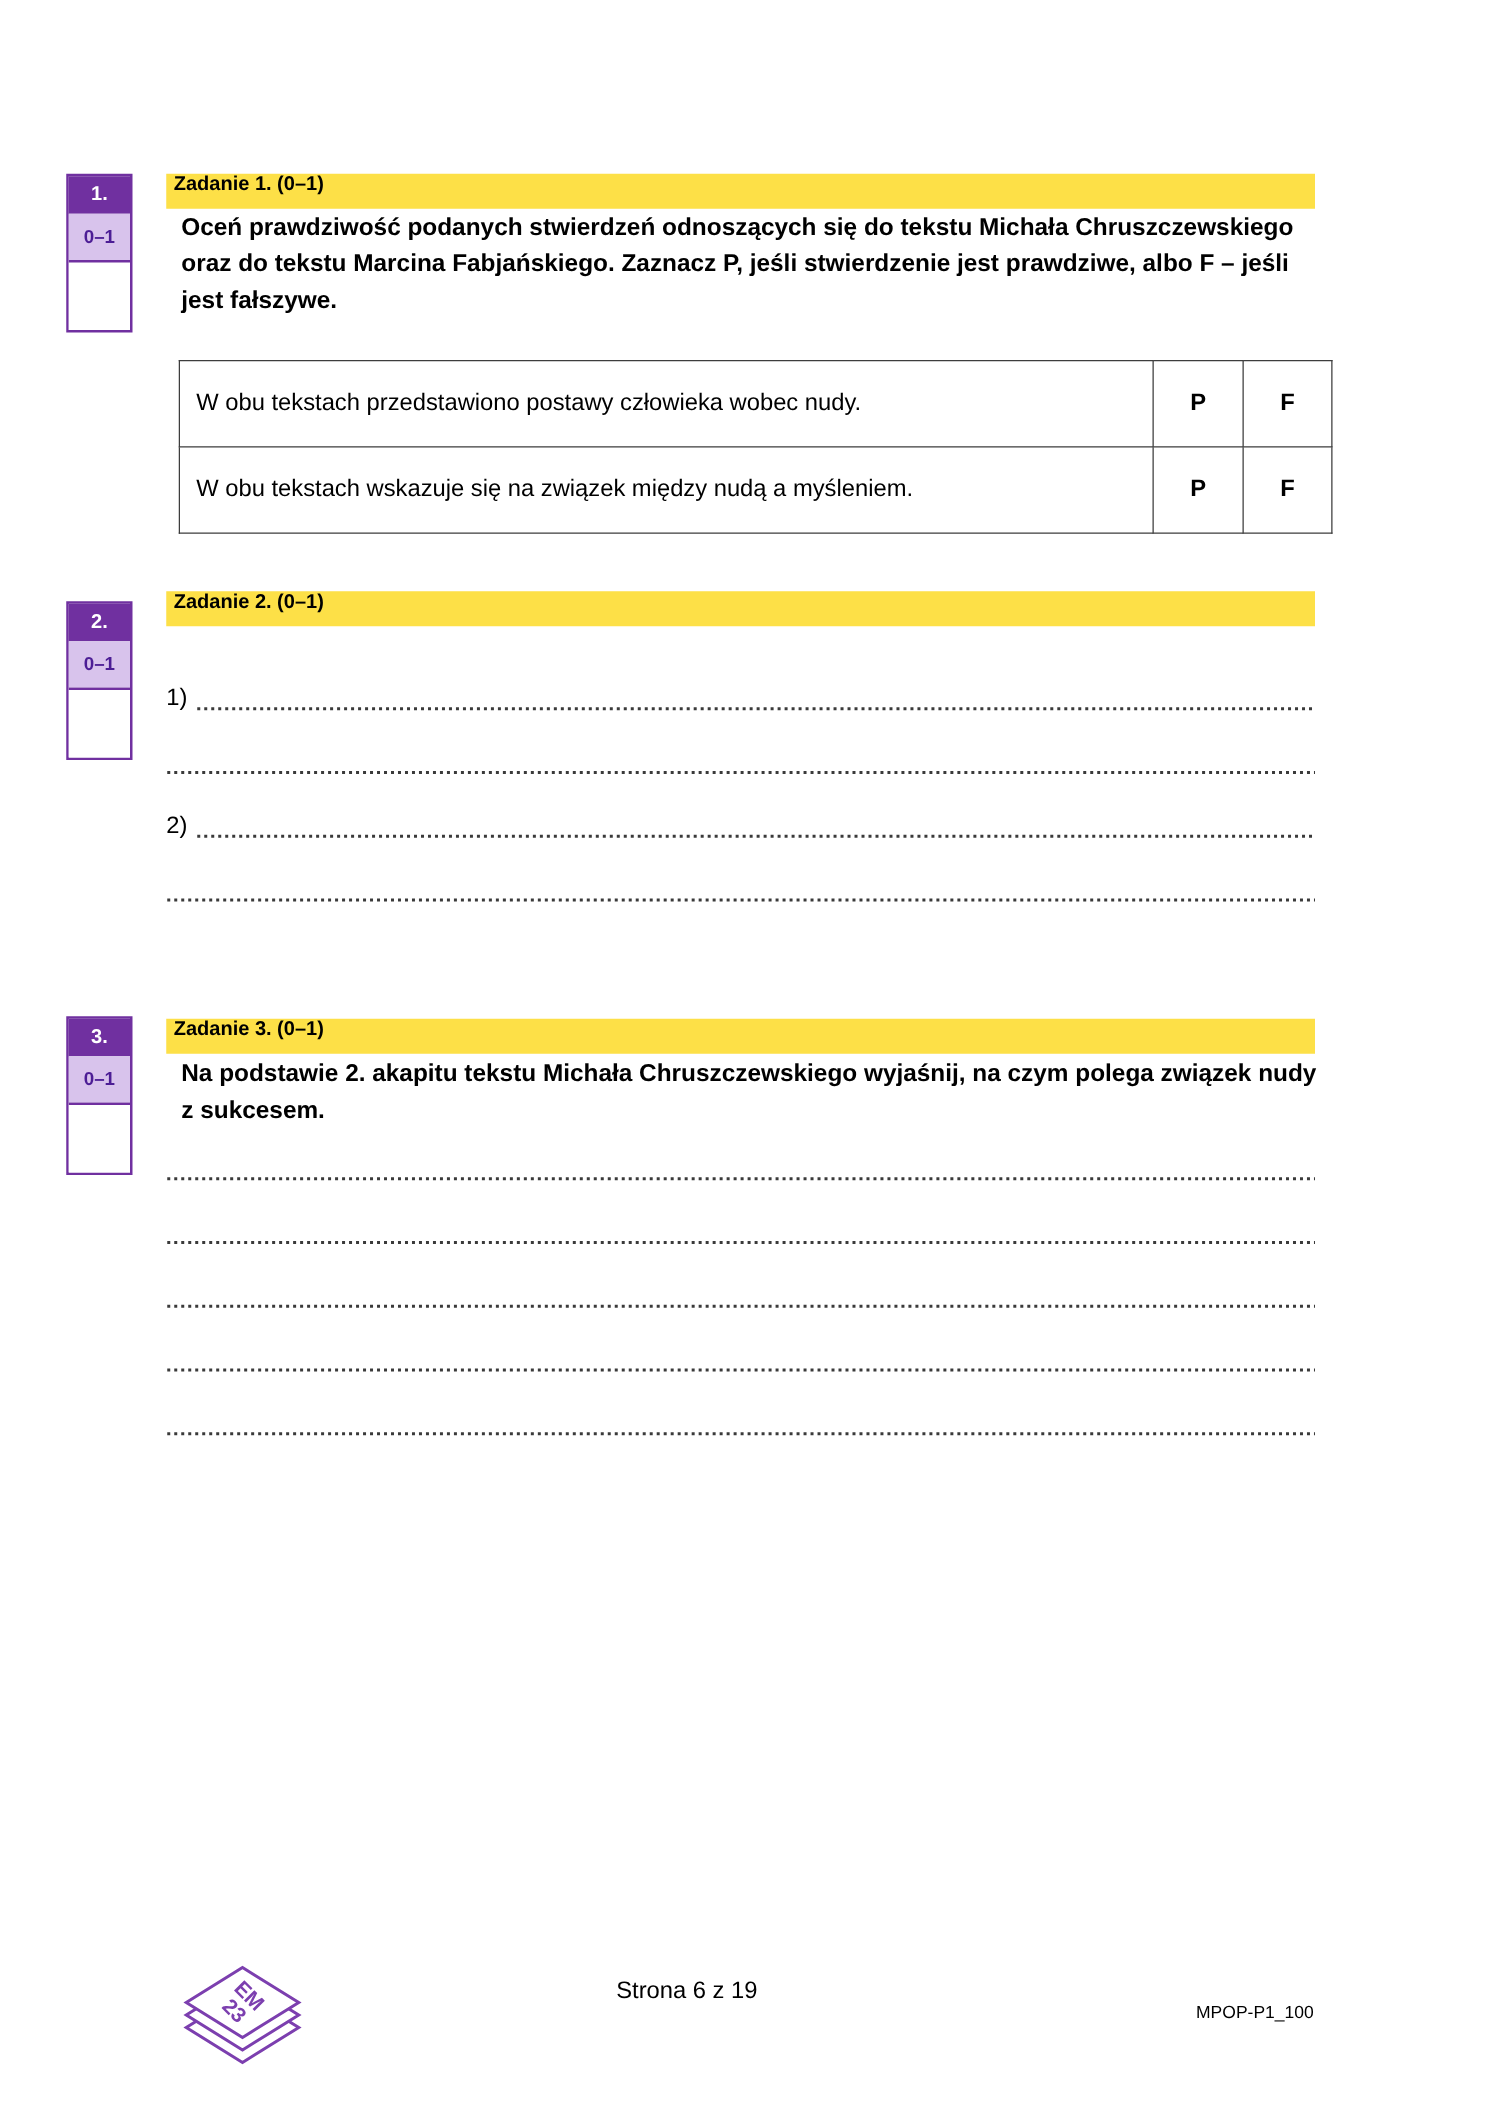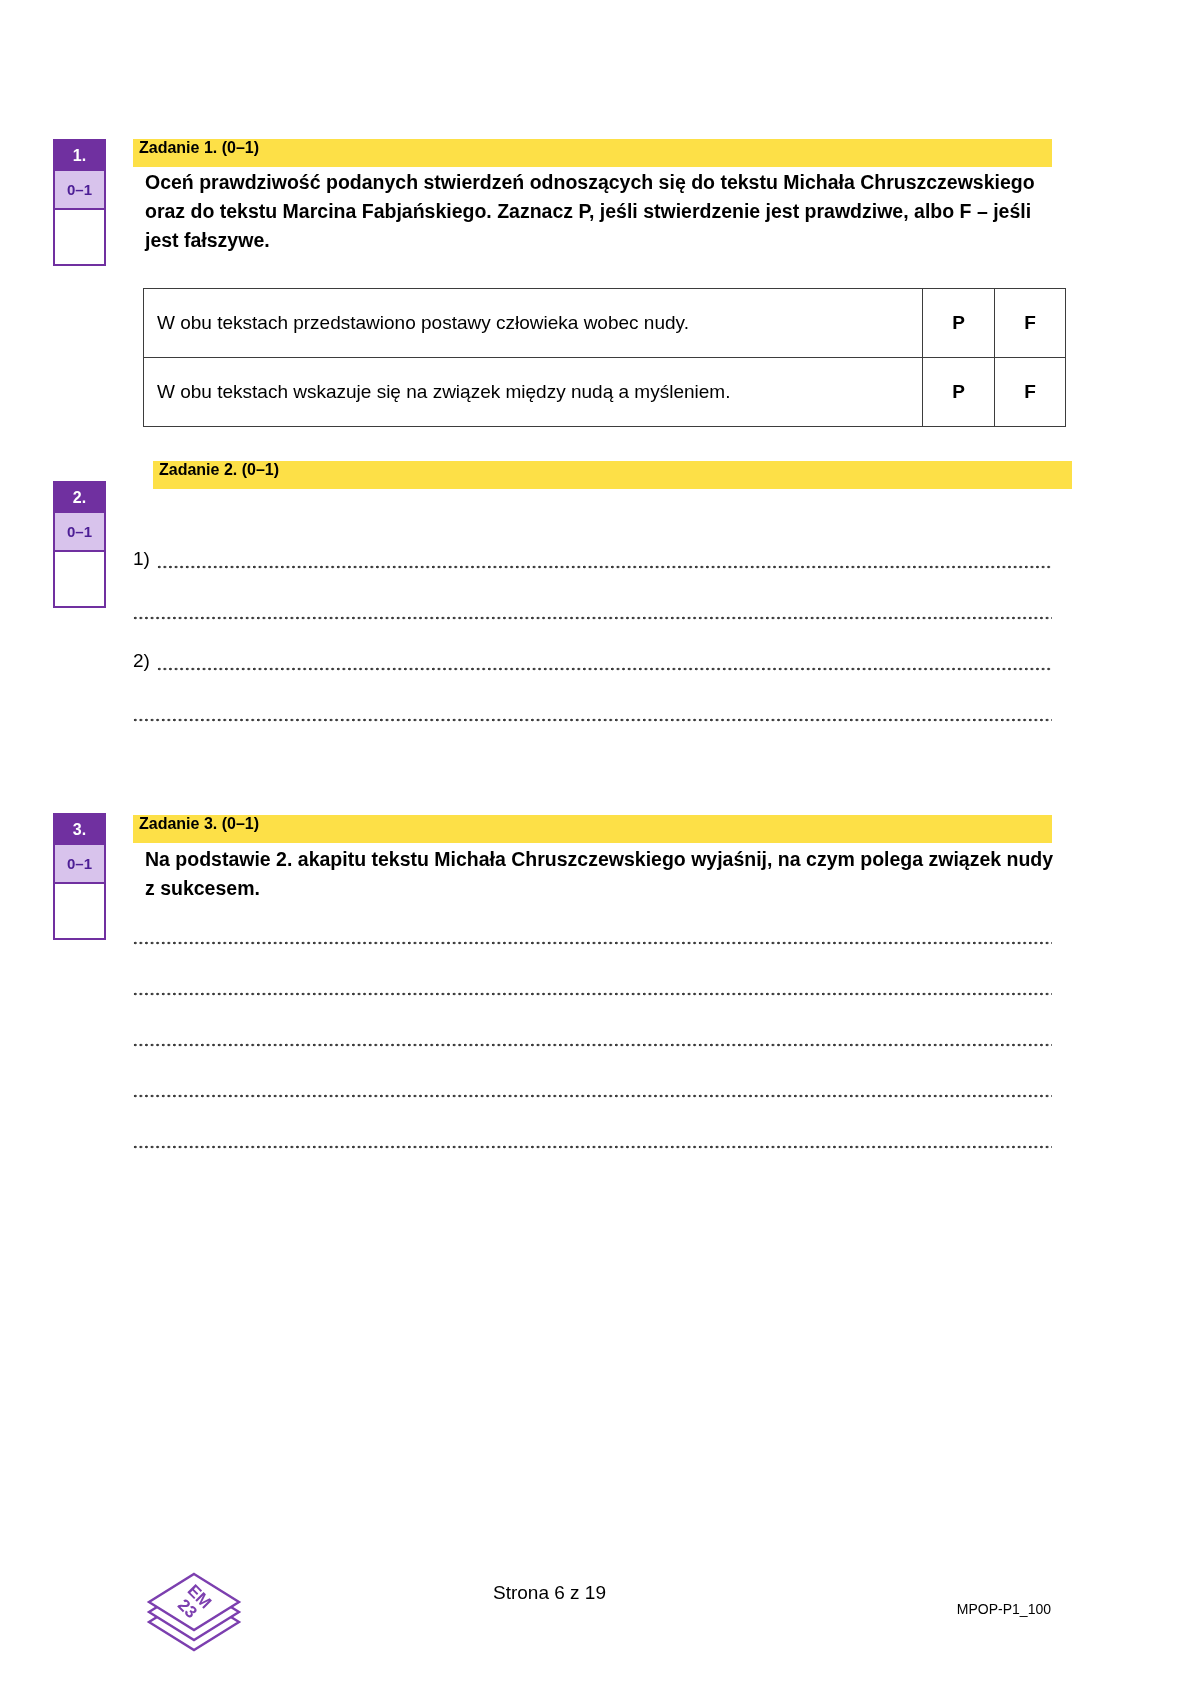--- a/index.html
+++ b/index.html
@@ -121,21 +121,21 @@
       </tr>
     </tbody>
   </table>
 
   <div class="badge" style="top:481px;">
     <div class="num">2.</div>
     <div class="pts">0–1</div>
     <div class="scorebox"></div>
   </div>
 
-  <div class="bar" style="top:461px;margin-left:20px;">
+  <div class="bar" style="top:473px;">
     <span>Zadanie 2. (0–1)</span>
   </div>
 
 
   <div class="ans" style="top:540px;">
     <span class="prefix">1)</span>
     <span class="dots"></span>
   </div>
   <div class="ans" style="top:591px;">
     <span class="dots"></span>

